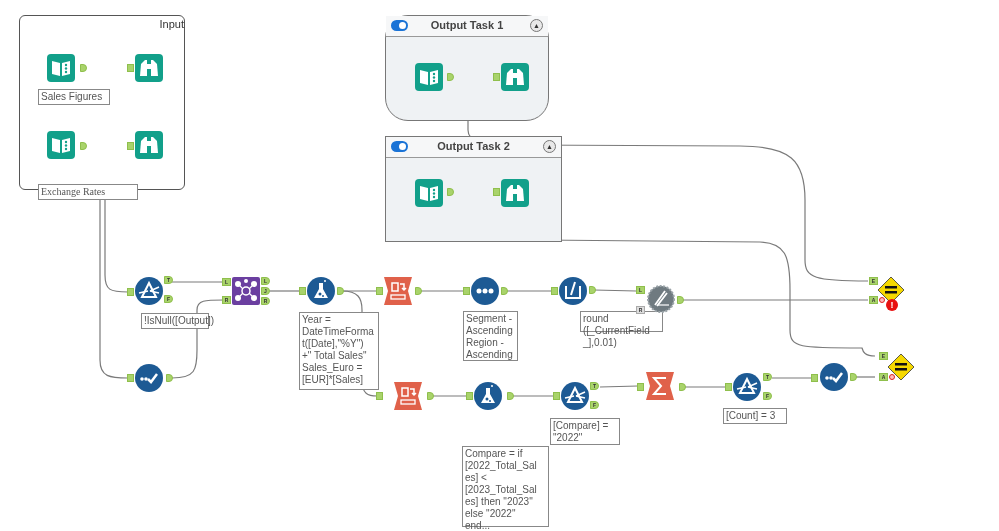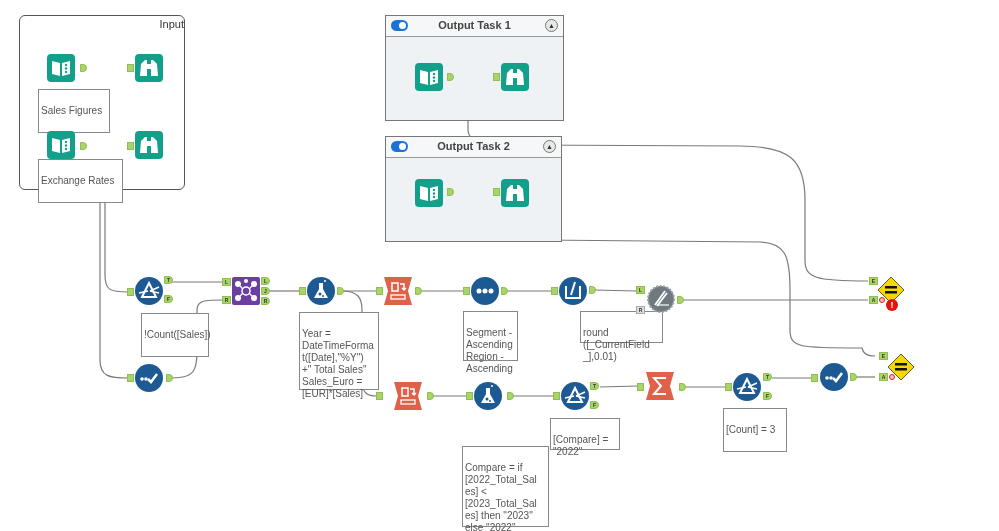--- a/index.html
+++ b/index.html
@@ -13,21 +13,21 @@
   .task .thead .ttitle { position:absolute; left:0; right:0; top:3px; text-align:center; font-size:11px; font-weight:bold; color:#444; }
   .toggle { position:absolute; left:5px; top:4px; width:17px; height:11px; border-radius:6px; background:#1a73d6; }
   .toggle::after { content:""; position:absolute; right:2px; top:2px; width:7px; height:7px; border-radius:50%; background:#fff; }
   .collapse-btn { position:absolute; right:5px; top:3px; width:11px; height:11px; border:1px solid #777; border-radius:50%; background:#e8e8e8; font-size:7px; line-height:11px; text-align:center; color:#333; }
   .tool { position:absolute; width:28px; height:28px; box-sizing:border-box; display:flex; align-items:center; justify-content:center; }
   .tool svg { width:28px; height:28px; display:block; }
   .anchor { position:absolute; width:7px; height:8px; background:#a9d36b; border:1px solid #8fbf4c; box-sizing:border-box; font-size:5px; line-height:6px; color:#333; text-align:center; font-weight:bold; }
   .anchor.out { border-radius:0 4px 4px 0; }
   .anchor.lbl { width:9px; height:8px; }
   .anchor.grey { background:#ddd; border-color:#aaa; }
-  .annot { position:absolute; border:1px solid #888; background:#fff; font-size:10px; color:#555; padding:15px 2px; box-sizing:border-box; line-height:12px; white-space:pre-wrap; }
+  .annot { position:absolute; border:1px solid #888; background:#fff; font-size:10px; color:#555; padding:1px 2px; box-sizing:border-box; line-height:12px; white-space:pre-wrap; }
   .annot.nowrap { white-space:nowrap; }
   .redcirc { position:absolute; width:6px; height:6px; border-radius:50%; border:1px solid #d22; background:#fbb; box-sizing:border-box; }
   .errbadge { position:absolute; width:12px; height:12px; border-radius:50%; background:#e81010; color:#fff; font-size:9px; font-weight:bold; line-height:12px; text-align:center; }
 </style>
 </head>
 <body>
 
 <svg id="wires">
   <g fill="none" stroke="#7a7a7a" stroke-width="1.2">
 
@@ -105,33 +105,33 @@
   <svg viewBox="0 0 28 28">
     <rect x="0" y="0" width="28" height="28" rx="4" fill="#12a08a"></rect>
     <path d="M5 7 L13 9 L13 22 L5 20 Z" fill="#fff"></path>
     <path d="M15 9 L23 7 L23 20 L15 22 Z" fill="#fff"></path>
     <circle cx="19" cy="11" r="1.2" fill="#12a08a"></circle>
       <circle cx="19" cy="14.5" r="1.2" fill="#12a08a"></circle>
       <circle cx="19" cy="18" r="1.2" fill="#12a08a"></circle>
   </svg>
 </div>
 <div class="anchor out" style="left:80px;top:142px;"></div>
-<div class="annot nowrap" style="left:38px;top:159px;width:85px;">Exchange Rates</div>
+<div class="annot nowrap" style="left:38px;top:184px;width:100px;font-family:Liberation Serif, serif;">Exchange Rates</div>
 
 <div class="anchor" style="left:127px;top:142px;"></div>
 <div class="tool" style="left:135px;top:131px;">
   <svg viewBox="0 0 28 28">
     <rect x="0" y="0" width="28" height="28" rx="4" fill="#12a08a"></rect>
     <path d="M6 10 L10 6 L12 6 L12 22 L5 22 Z" fill="#fff"></path>
     <path d="M22 10 L18 6 L16 6 L16 22 L23 22 Z" fill="#fff"></path>
     <rect x="12" y="10" width="4" height="5" fill="#fff"></rect>
   </svg>
 </div>
 
-<div class="task" style="left:385px;top:15px;width:179px;height:106px;">
+<div class="task" style="left:385px;top:15px;width:164px;height:106px;border-radius:23px;">
   <div class="thead">
     <div class="toggle"></div>
     <div class="ttitle">Output Task 1</div>
     <div class="collapse-btn">▲</div>
   </div>
 </div>
 <div class="tool" style="left:415px;top:63px;">
   <svg viewBox="0 0 28 28">
     <rect x="0" y="0" width="28" height="28" rx="4" fill="#12a08a"></rect>
     <path d="M5 7 L13 9 L13 22 L5 20 Z" fill="#fff"></path>
@@ -183,21 +183,21 @@
 <div class="anchor" style="left:127px;top:288px;"></div>
 <div class="tool" style="left:135px;top:277px;">
   <svg viewBox="0 0 28 28">
     <circle cx="14" cy="14" r="14" fill="#1d5a94"></circle>
     <path d="M14 6 L21 20 L7 20 Z" fill="none" stroke="#fff" stroke-width="2"></path>
     <path d="M4 16 L13 14 M15 14 L24 10 M15 14 L24 16" stroke="#fff" stroke-width="1.5"></path>
   </svg>
 </div>
 <div class="anchor out lbl" style="left:164px;top:276px;">T</div>
 <div class="anchor out lbl" style="left:164px;top:295px;">F</div>
-<div class="annot nowrap" style="left:141px;top:313px;width:68px;">!Count([Sales])</div>
+<div class="annot nowrap" style="left:141px;top:313px;width:68px;">!IsNull([Output])</div>
 
 <div class="anchor" style="left:127px;top:374px;"></div>
 <div class="tool" style="left:135px;top:364px;">
   <svg viewBox="0 0 28 28">
     <circle cx="14" cy="14" r="14" fill="#1d5a94"></circle>
     <circle cx="7" cy="15" r="1.8" fill="#fff"></circle>
       <circle cx="11" cy="15" r="1.8" fill="#fff"></circle>
     <path d="M13 15 L16 18 L22 10" fill="none" stroke="#fff" stroke-width="2.5"></path>
   </svg>
 </div>

